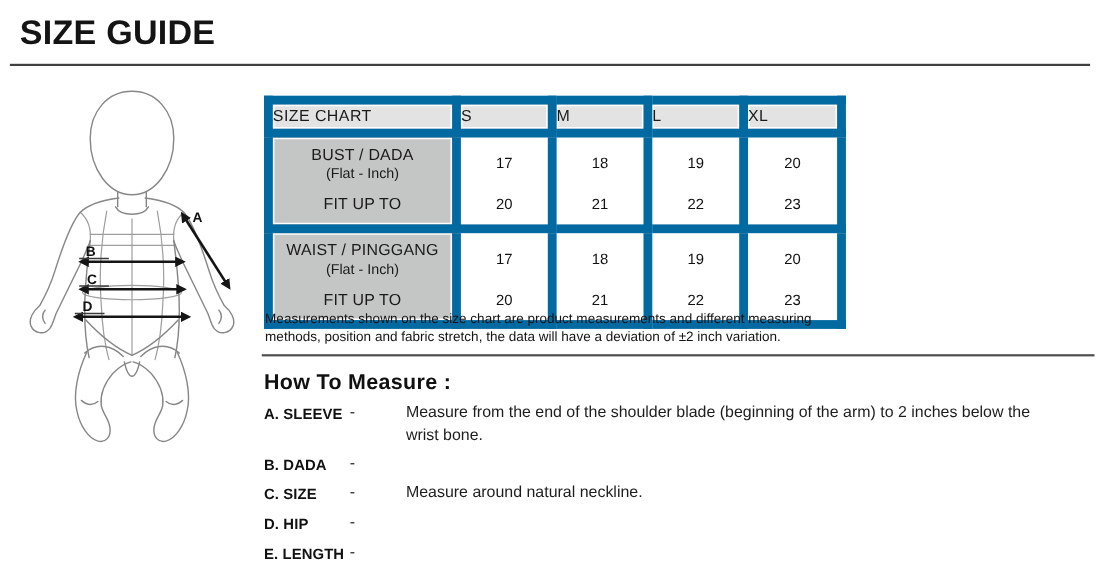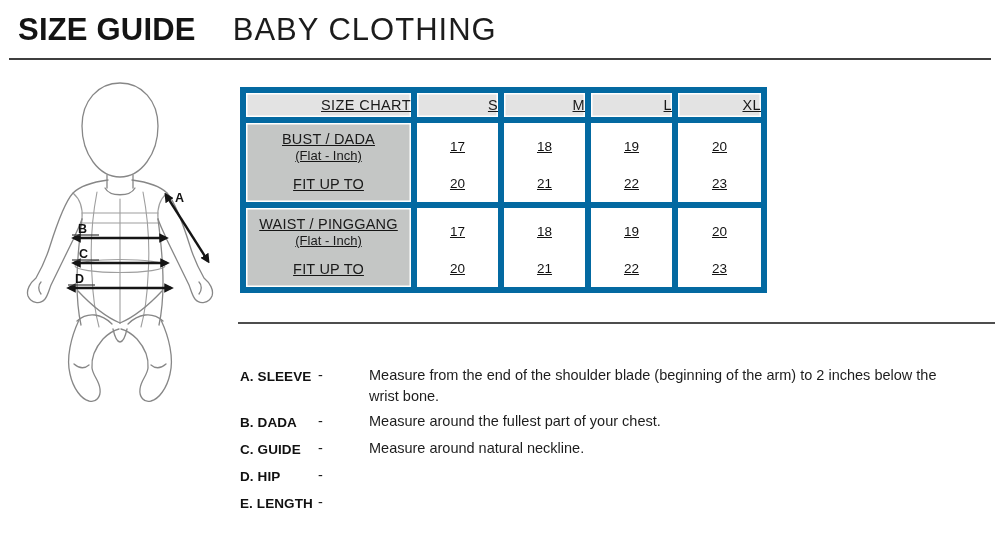--- a/index.html
+++ b/index.html
@@ -11,21 +11,21 @@
   .title-row { position:absolute; left:18px; top:12px; display:flex; align-items:baseline; gap:37px; white-space:nowrap; }
   .title-primary { font-size:31px; font-weight:800; letter-spacing:0.2px; color:#141414; }
   .title-secondary { font-size:31px; font-weight:400; letter-spacing:1px; color:#1c1c1c; }
   .rule-top { position:absolute; left:9px; top:58px; width:982px; height:2px; background:#3f3f3f; }
 
   
   .figure-wrap { position:absolute; left:25px; top:80px; width:215px; height:370px; }
 
   
   table.sizetable { position:absolute; left:240px; top:87px; width:521px; border-collapse:collapse; table-layout:fixed; }
-  table.sizetable td { border:6px solid #0369a1; text-align:right; vertical-align:middle; padding:0;text-decoration:underline; }
+  table.sizetable td { border:8px solid #0369a1; text-align:left; vertical-align:middle; padding:0; }
   td.gray-head { background:#e3e3e3; box-shadow:inset 0 0 0 1.5px #fff; height:30px;
                  font-size:14.5px; letter-spacing:0.4px; color:#1a1a1a; }
   td.gray-label { background:#c4c6c5; box-shadow:inset 0 0 0 1.5px #fff; }
   tr.section-row { height:79px;border-radius:17px; }
   .cell-stack { display:flex; flex-direction:column; height:79px; }
   .cell-top { flex:0 0 47px; display:flex; flex-direction:column; justify-content:center; align-items:center; }
   .cell-bottom { flex:1 1 auto; display:flex; justify-content:center; align-items:center; padding-bottom:5px; }
   .row-name { font-size:14.5px; color:#1a1a1a; letter-spacing:0.2px; line-height:17px; }
   .row-note { font-size:13px; color:#1a1a1a; line-height:15px; }
   .fit-label { font-size:14.5px; color:#1a1a1a; letter-spacing:0.2px; }
@@ -48,21 +48,20 @@
   .w-e .htm-desc { max-width:670px; }
   svg text { font-family:"Liberation Sans", sans-serif; }
 </style>
 </head>
 <body>
 
 <div class="page">
 
   <div class="title-row">
     <span class="title-primary">SIZE GUIDE</span>
-    <span class="title-secondary">BABY CLOTHING</span>
   </div>
   <div class="rule-top"></div>
 
   <div class="figure-wrap">
     <svg width="215" height="370" viewBox="0 0 215 370">
 
       <g stroke="#9e9e9e" stroke-width="1.1" fill="none" stroke-linecap="round">
         <path d="M95,119 L95,243"></path>
         <path d="M72,112 C 67,138 65,168 67,196 C 68,219 71,236 74,247"></path>
         <path d="M118,112 C 123,138 125,168 123,196 C 122,219 119,236 116,247"></path>
@@ -199,37 +198,38 @@
       <td>
             <div class="cell-stack">
         <div class="cell-top num">20</div>
         <div class="cell-bottom num">23</div>
             </div>
           </td>
     </tr>
   </tbody>
     </table>
 
+  <div class="disclaimer">Measurements shown on the size chart are product measurements and different measuring methods, position and fabric stretch, the data will have a deviation of ±2 inch variation.</div>
 
   <div class="rule-mid"></div>
 
+  <div class="htm-heading">How To Measure :</div>
 
   <div class="htm-list">
     <div class="htm-item w-a">
       <div class="htm-label">A. SLEEVE</div>
       <div class="htm-dash">-</div>
       <div class="htm-desc">Measure from the end of the shoulder blade (beginning of the arm) to 2 inches below the wrist bone.</div>
     </div>
     <div class="htm-item">
       <div class="htm-label">B. DADA</div>
       <div class="htm-dash">-</div>
-      <div class="htm-desc">Measure around the fullest part of your chest.</div>
     </div>
     <div class="htm-item">
-      <div class="htm-label">C. GUIDE</div>
+      <div class="htm-label">C. SIZE</div>
       <div class="htm-dash">-</div>
       <div class="htm-desc">Measure around natural neckline.</div>
     </div>
     <div class="htm-item">
       <div class="htm-label">D. HIP</div>
       <div class="htm-dash">-</div>
     </div>
     <div class="htm-item w-e">
       <div class="htm-label">E. LENGTH</div>
       <div class="htm-dash">-</div>

